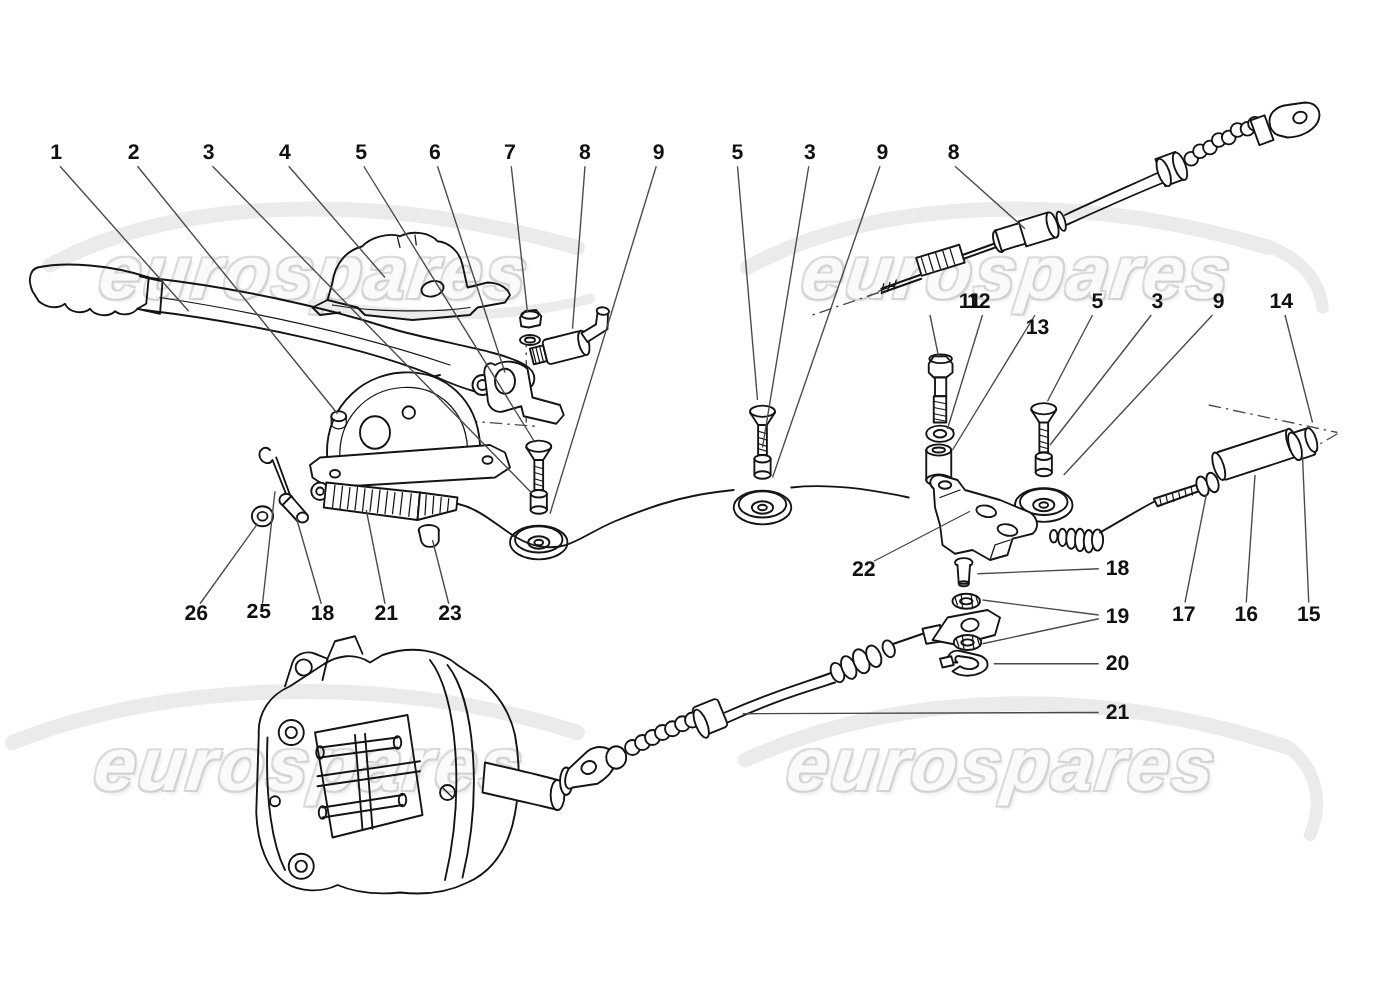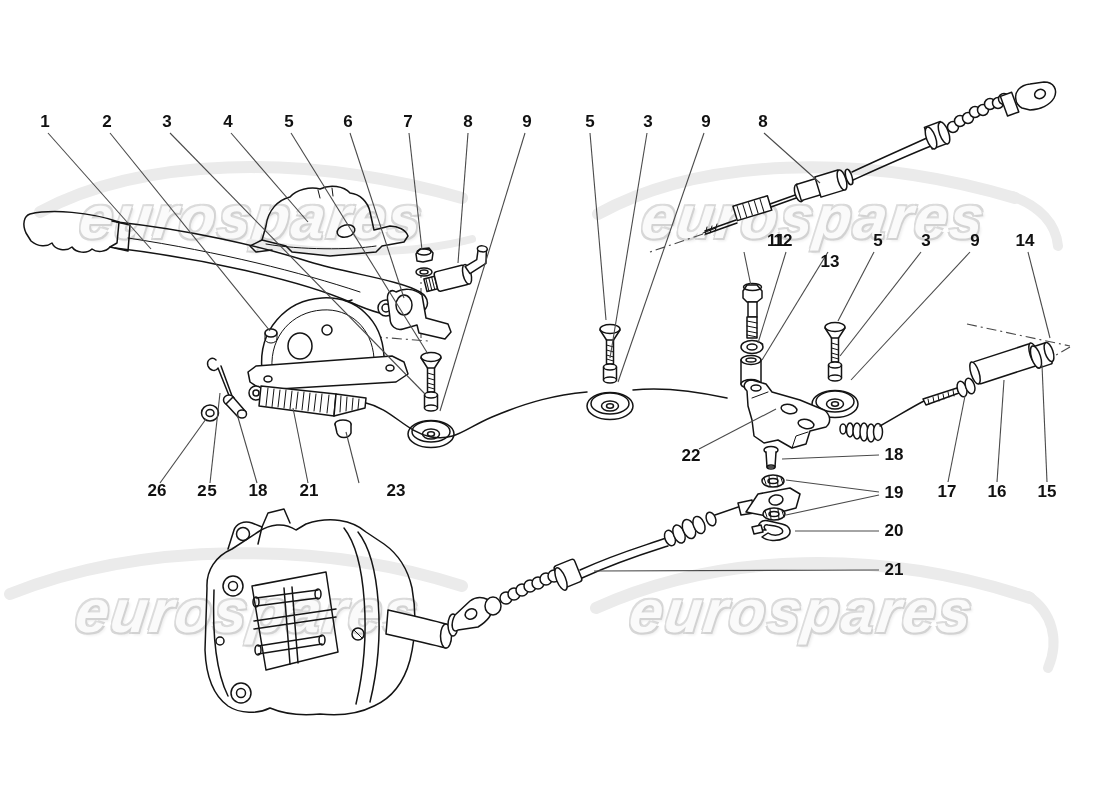--- a/index.html
+++ b/index.html
@@ -372,21 +372,21 @@
       <div class="callout" style="left: 783px; top: 241px;">12</div>
       <div class="callout" style="left: 830px; top: 241px; margin-top: 21px;">13</div>
       <div class="callout" style="left: 878px; top: 241px;">5</div>
       <div class="callout" style="left: 926px; top: 241px;">3</div>
       <div class="callout" style="left: 975px; top: 241px;">9</div>
       <div class="callout" style="left: 1025px; top: 241px;">14</div>
       <div class="callout" style="left: 157px; top: 491px;">26</div>
       <div class="callout" style="left: 207px; top: 491px; font-family: Liberation Mono, monospace;">25</div>
       <div class="callout" style="left: 258px; top: 491px;">18</div>
       <div class="callout" style="left: 309px; top: 491px;">21</div>
-      <div class="callout" style="left: 360px; top: 491px; margin-left: 36px;">23</div>
+      <div class="callout" style="left: 360px; top: 491px;">23</div>
       <div class="callout" style="left: 691px; top: 456px;">22</div>
       <div class="callout" style="left: 894px; top: 455px;">18</div>
       <div class="callout" style="left: 894px; top: 493px;">19</div>
       <div class="callout" style="left: 894px; top: 531px;">20</div>
       <div class="callout" style="left: 894px; top: 570px;">21</div>
       <div class="callout" style="left: 947px; top: 492px;">17</div>
       <div class="callout" style="left: 997px; top: 492px;">16</div>
       <div class="callout" style="left: 1047px; top: 492px;">15</div>
     </div>
 </div>

